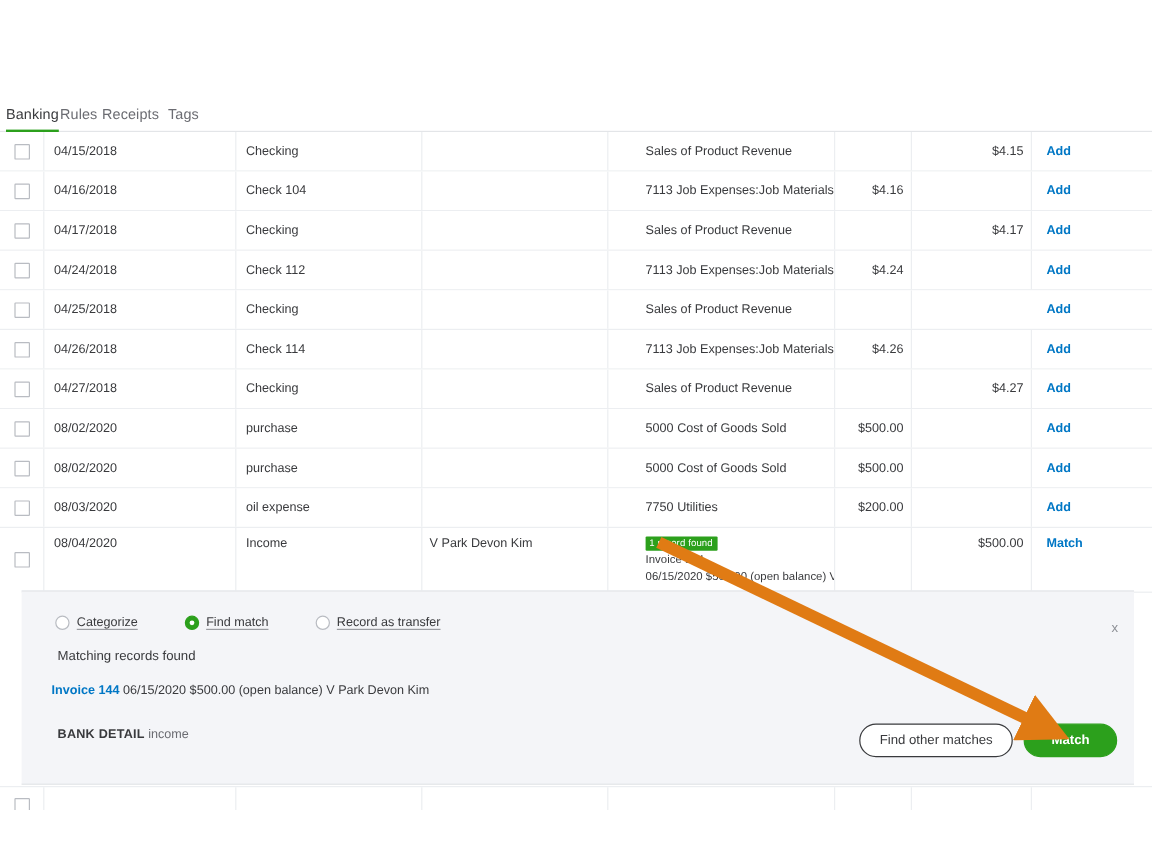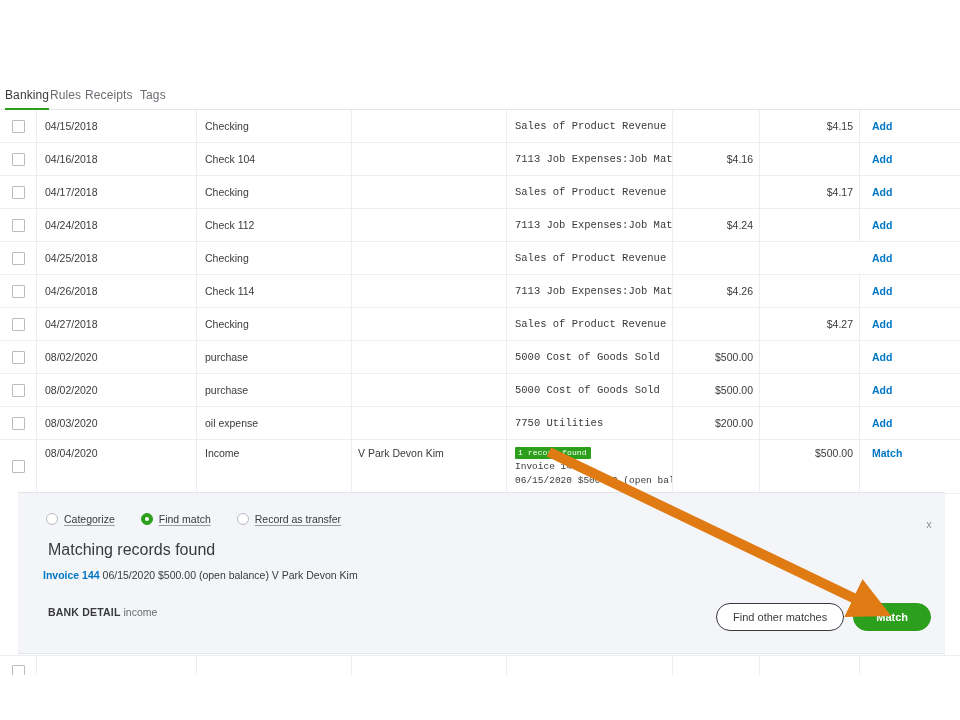--- a/index.html
+++ b/index.html
@@ -72,21 +72,21 @@
     overflow: hidden;
     white-space: nowrap;
     font-size: 10.5px;
     color: #393a3d;
   }
   .row.tall .cell { align-items: flex-start; padding-top: 7px; }
   .c-check { left: 0;   width: 37px;  justify-content: center; border-right: 1px solid #eceef1; }
   .c-date  { left: 37px;  width: 160px; padding-left: 8px; border-right: 1px solid #eceef1; }
   .c-desc  { left: 197px; width: 155px; padding-left: 8px; border-right: 1px solid #eceef1; }
   .c-payee { left: 352px; width: 155px; padding-left: 6px; border-right: 1px solid #eceef1; }
-  .c-cat   { left: 508px; width: 165px; padding-left: 7px; border-right: 1px solid #eceef1; font-family: Liberation Mono, monospace; }
+  .c-cat   { left: 531px; width: 165px; padding-left: 7px; border-right: 1px solid #eceef1; }
   .c-spent { left: 672px; width: 88px;  padding-right: 6px; justify-content: flex-end; border-right: 1px solid #eceef1; }
   .c-recd  { left: 760px; width: 100px; padding-right: 6px; justify-content: flex-end; border-right: 1px solid #eceef1; }
   .c-act   { left: 860px; width: 100px; padding-left: 12px; }
   .row.tall .c-check { align-items: center; padding-top: 0; }
 
   .chk {
     width: 11px;
     height: 11px;
     border: 1px solid #b9bcc2;
     border-radius: 1px;
@@ -132,21 +132,21 @@
     left: 0; top: 492px;
     width: 18px; height: 162px;
     background: #ffffff;
   }
   .radios {
     position: absolute;
     left: 28px;
     top: 20px;
     display: flex;
     align-items: flex-end;
-    gap: 26px;
+    gap: 39px;
   }
   .radio-opt { display: flex; align-items: center; gap: 6px; cursor: pointer; }
   .radio {
     width: 12px; height: 12px;
     border-radius: 50%;
     border: 1px solid #b9bcc2;
     background: #fff;
     box-sizing: border-box;
     position: relative;
     flex: none;
@@ -163,21 +163,21 @@
   .radio-label {
     font-size: 10.5px;
     color: #393a3d;
     text-decoration: underline;
     text-decoration-color: #9a9ca1;
     text-underline-offset: 2px;
   }
   .panel-sub {
     position: absolute;
     left: 30px; top: 48px;
-    font-size: 16px;
+    font-size: 11px;
     color: #393a3d;
   }
   .panel-record {
     position: absolute;
     left: 25px; top: 76px;
     font-size: 10.5px;
     color: #393a3d;
   }
   .rec-link { color: #0077c5; font-weight: 700; cursor: pointer; }
   .panel-bankdetail {

